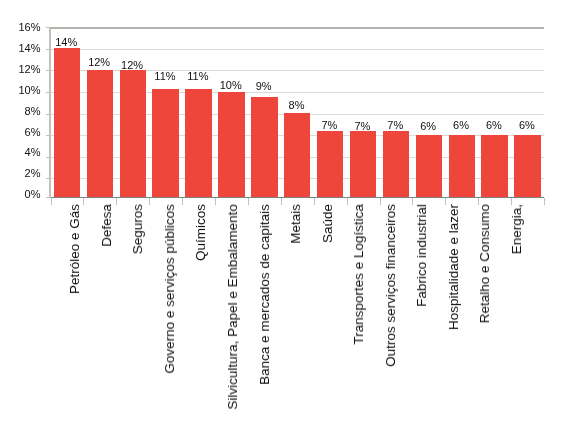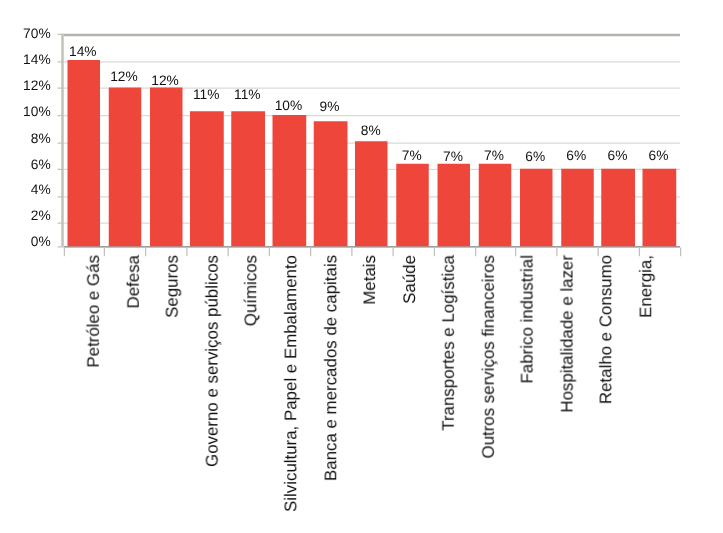--- a/index.html
+++ b/index.html
@@ -86,21 +86,21 @@
     </div>
   <div class="plot-area" id="label-layer">
       <div class="ylabel" style="left: 0px; top: 188.3px; width: 40.5px; color: rgb(17, 17, 17);">0%</div>
       <div class="ylabel" style="left: 0px; top: 167.375px; width: 40.5px; color: rgb(17, 17, 17);">2%</div>
       <div class="ylabel" style="left: 0px; top: 146.45px; width: 40.5px; color: rgb(17, 17, 17);">4%</div>
       <div class="ylabel" style="left: 0px; top: 125.525px; width: 40.5px; color: rgb(17, 17, 17);">6%</div>
       <div class="ylabel" style="left: 0px; top: 104.6px; width: 40.5px; color: rgb(17, 17, 17);">8%</div>
       <div class="ylabel" style="left: 0px; top: 83.675px; width: 40.5px; color: rgb(17, 17, 17);">10%</div>
       <div class="ylabel" style="left: 0px; top: 62.75px; width: 40.5px; color: rgb(17, 17, 17);">12%</div>
       <div class="ylabel" style="left: 0px; top: 41.825px; width: 40.5px; color: rgb(17, 17, 17);">14%</div>
-      <div class="ylabel" style="left: 0px; top: 20.9px; width: 40.5px; color: rgb(17, 17, 17);">70%</div>
+      <div class="ylabel" style="left: 0px; top: 20.9px; width: 40.5px; color: rgb(17, 17, 17);">16%</div>
       <div class="dlabel" style="left: 36.25px; top: 35.8081px; width: 60px; color: rgb(17, 17, 17);">14%</div>
       <div class="cat" style="left: 67.2px; top: 204.2px; color: rgb(17, 17, 17);">Petróleo e Gás</div>
       <div class="dlabel" style="left: 69.15px; top: 56.475px; width: 60px; color: rgb(17, 17, 17);">12%</div>
       <div class="cat" style="left: 98.75px; top: 204.2px; color: rgb(17, 17, 17);">Defesa</div>
       <div class="dlabel" style="left: 102.05px; top: 59.475px; width: 60px; color: rgb(17, 17, 17);">12%</div>
       <div class="cat" style="left: 130.3px; top: 204.2px; color: rgb(17, 17, 17);">Seguros</div>
       <div class="dlabel" style="left: 134.95px; top: 69.8244px; width: 60px; color: rgb(17, 17, 17);">11%</div>
       <div class="cat" style="left: 161.85px; top: 204.2px; color: rgb(17, 17, 17);">Governo e serviços públicos</div>
       <div class="dlabel" style="left: 167.85px; top: 69.8244px; width: 60px; color: rgb(17, 17, 17);">11%</div>
       <div class="cat" style="left: 193.4px; top: 204.2px; color: rgb(17, 17, 17);">Químicos</div>

